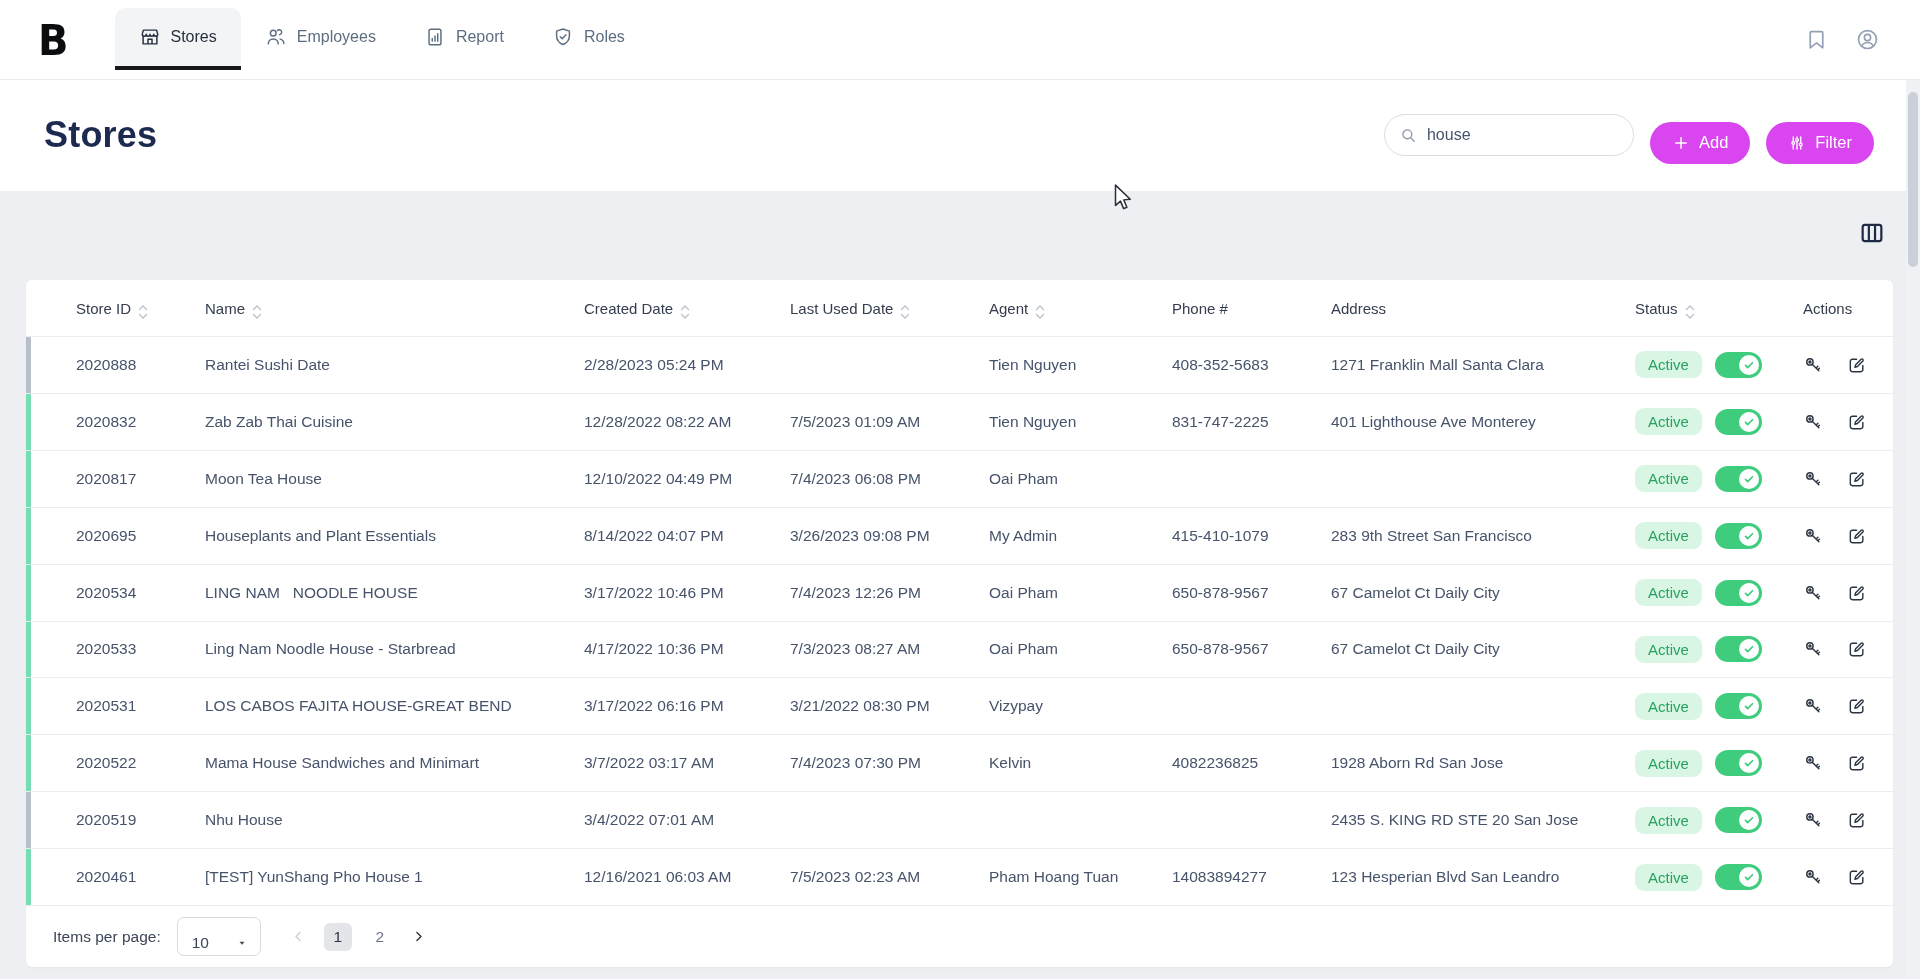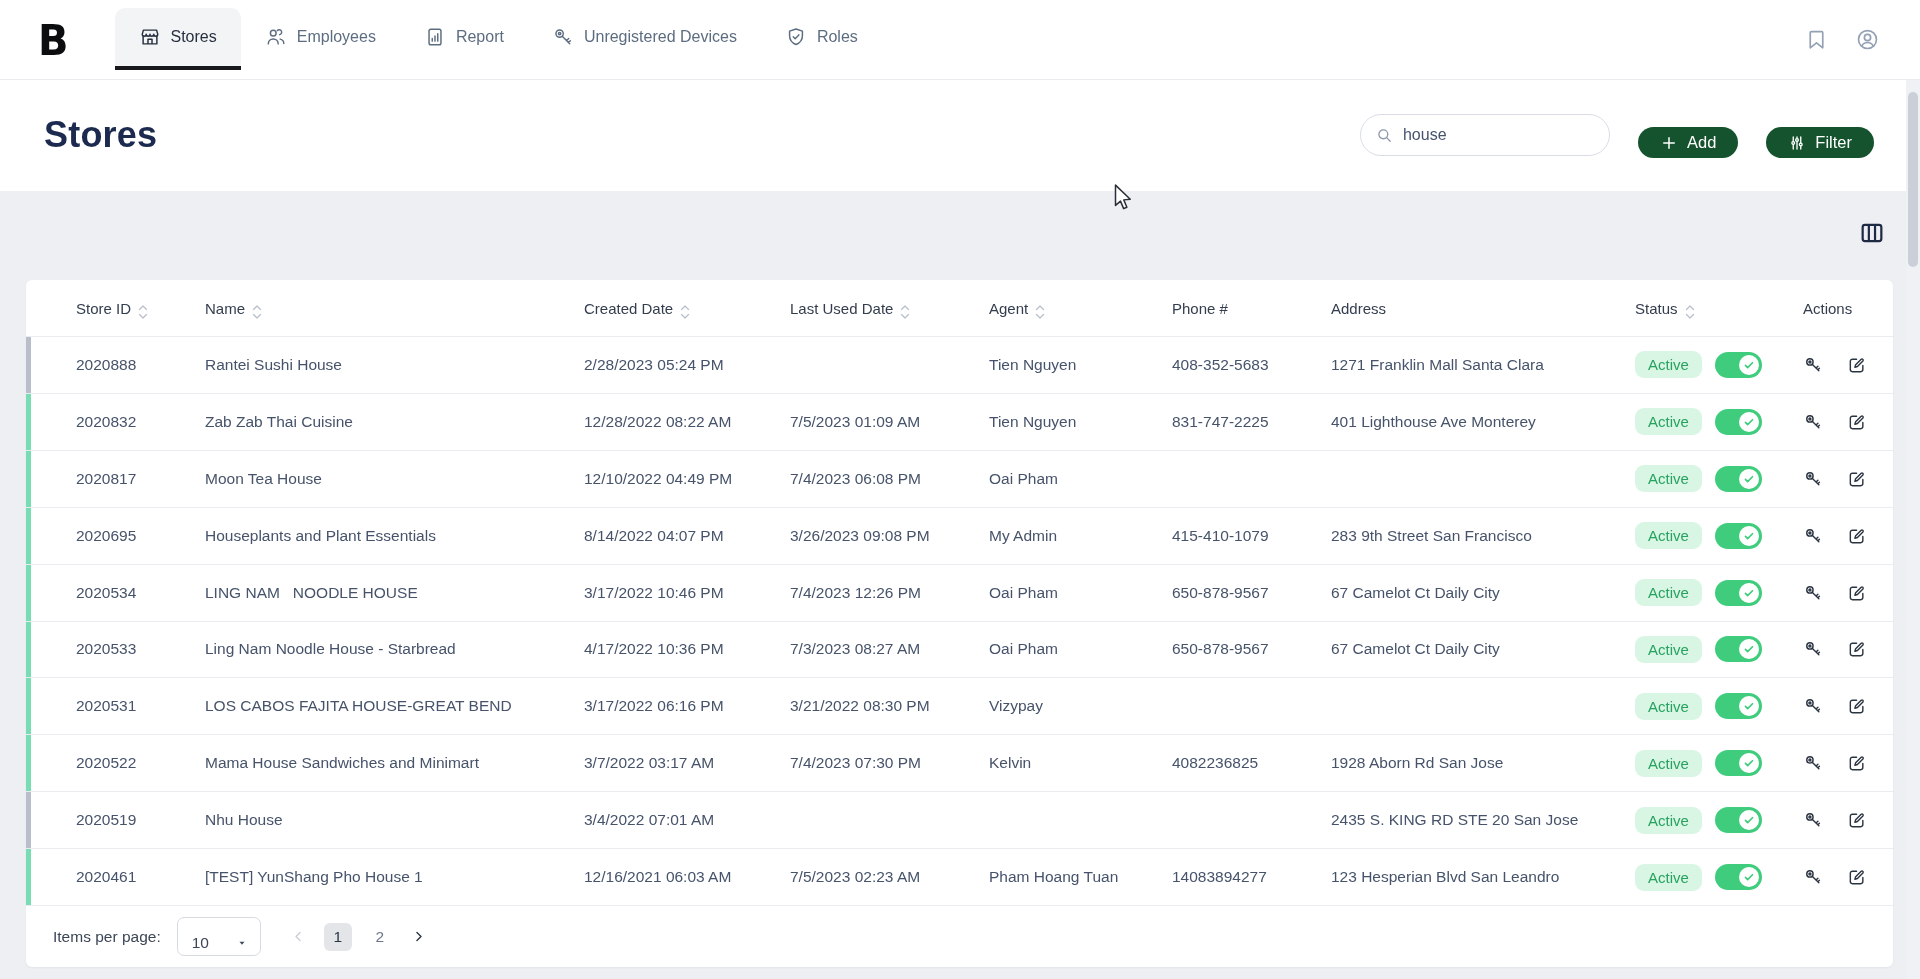--- a/index.html
+++ b/index.html
@@ -18,27 +18,27 @@
   .tab svg { width:22px; height:22px; stroke:#5d6d80; }
   .tab.active { background:#f3f4f6; color:#27303f; border-bottom:4px solid #17181b; height:62px; }
   .tab.active svg { stroke:#27303f; }
   .nav-right { margin-left:auto; display:flex; align-items:center; gap:26px; }
   .nav-right .nicon { width:25px; height:25px; color:#94a0b4; cursor:pointer; }
   .nav-right svg { width:25px; height:25px; stroke:#94a0b4; }
 
   
   .page-header { height:110px; background:#fff; display:flex; align-items:center; padding:0 46px 0 44px; }
   .page-title { font-size:36px; font-weight:800; color:#1b2a4e; letter-spacing:.2px; }
-  .header-actions { margin-left:auto; display:flex; align-items:center; gap:28px; }
+  .header-actions { margin-left:auto; display:flex; align-items:center; gap:16px; }
   .search-pill { width:250px; height:42px; border:1px solid #d9dee6; border-radius:21px; background:#fff;
                  display:flex; align-items:center; padding:0 14px; gap:9px; }
   .search-pill svg { width:19px; height:19px; stroke:#8d99ab; flex:none; }
   .search-pill input { border:none; outline:none; font-size:16px; color:#46536e; width:100%;
                        font-family:"Liberation Sans", sans-serif; background:transparent; }
-  .dark-btn { height:31px; border-radius:21px; background:#14532d; color:#fff; border:none;
+  .dark-btn { height:42px; border-radius:21px; background:#d946ef; color:#fff; border:none;
               display:flex; align-items:center; gap:9px; padding:0 22px; font-size:16.5px;
               font-family:"Liberation Sans", sans-serif; cursor:pointer;margin-top:15px; }
   .dark-btn svg { width:18px; height:18px; stroke:#fff; }
 
   
   .page-body { position:absolute; top:191px; left:0; right:14px; bottom:0; background:#edeff3; }
   .columns-btn { position:absolute; top:28px; right:20px; width:28px; height:28px; cursor:pointer; }
   .columns-btn svg { width:28px; height:28px; stroke:#1f2b45; }
 
   .card { position:absolute; top:89px; left:26px; right:13px; bottom:12px; background:#fff;
@@ -116,30 +116,20 @@
           <span>Employees</span>
         </div>
         <div class="tab">
           <span style="display: inline-flex;">
             <svg viewBox="0 0 24 24" fill="none" stroke-width="1.6" stroke-linecap="round" stroke-linejoin="round">
               <rect x="5.5" y="3.5" width="13" height="17" rx="2"></rect>
               <path d="M9 16.5v-3M12 16.5v-5.5M15 16.5v-8"></path>
             </svg>
           </span>
           <span>Report</span>
-        </div>
-        <div class="tab">
-          <span style="display: inline-flex;">
-            <svg viewBox="0 0 24 24" fill="none" stroke-width="1.6" stroke-linecap="round" stroke-linejoin="round">
-              <circle cx="8.3" cy="8.3" r="4"></circle>
-              <circle cx="8.3" cy="8.3" r="1.3"></circle>
-              <path d="M11.2 11.2L19.3 19.3M15.9 15.9l2.3-2.3M18 18l2-2"></path>
-            </svg>
-          </span>
-          <span>Unregistered Devices</span>
         </div>
         <div class="tab">
           <span style="display: inline-flex;">
             <svg viewBox="0 0 24 24" fill="none" stroke-width="1.6" stroke-linecap="round" stroke-linejoin="round">
               <path d="M12 3.2l7 2.4v5.1c0 4.4-2.9 7.9-7 9.5-4.1-1.6-7-5.1-7-9.5V5.6z"></path>
               <path d="M9 11.7l2.1 2.1 4-4.1"></path>
             </svg>
           </span>
           <span>Roles</span>
         </div>
@@ -229,21 +219,21 @@
                   <path d="M1.5 4.5L5 1l3.5 3.5"></path>
                 </svg><svg viewBox="0 0 10 6" fill="none" stroke-width="1.3" stroke-linecap="round" stroke-linejoin="round">
                   <path d="M1.5 1.5L5 5l3.5-3.5"></path>
                 </svg></span></span></div>
           <div class="th"><span>Actions</span></div>
         </div>
       <div class="tbody" id="tbody">
           <div class="grid-row trow">
             <span class="stripe" style="background: rgb(185, 191, 202);"></span>
             <div class="cell">2020888</div>
-            <div class="cell">Rantei Sushi House</div>
+            <div class="cell">Rantei Sushi Date</div>
             <div class="cell">2/28/2023 05:24 PM</div>
             <div class="cell"></div>
             <div class="cell">Tien Nguyen</div>
             <div class="cell">408-352-5683</div>
             <div class="cell">1271 Franklin Mall Santa Clara</div>
             <div class="status-cell">
               <span class="badge">Active</span>
               <div class="toggle">
                 <div class="knob">
                   <svg viewBox="0 0 24 24" fill="none" stroke-width="3.4" stroke-linecap="round" stroke-linejoin="round">

